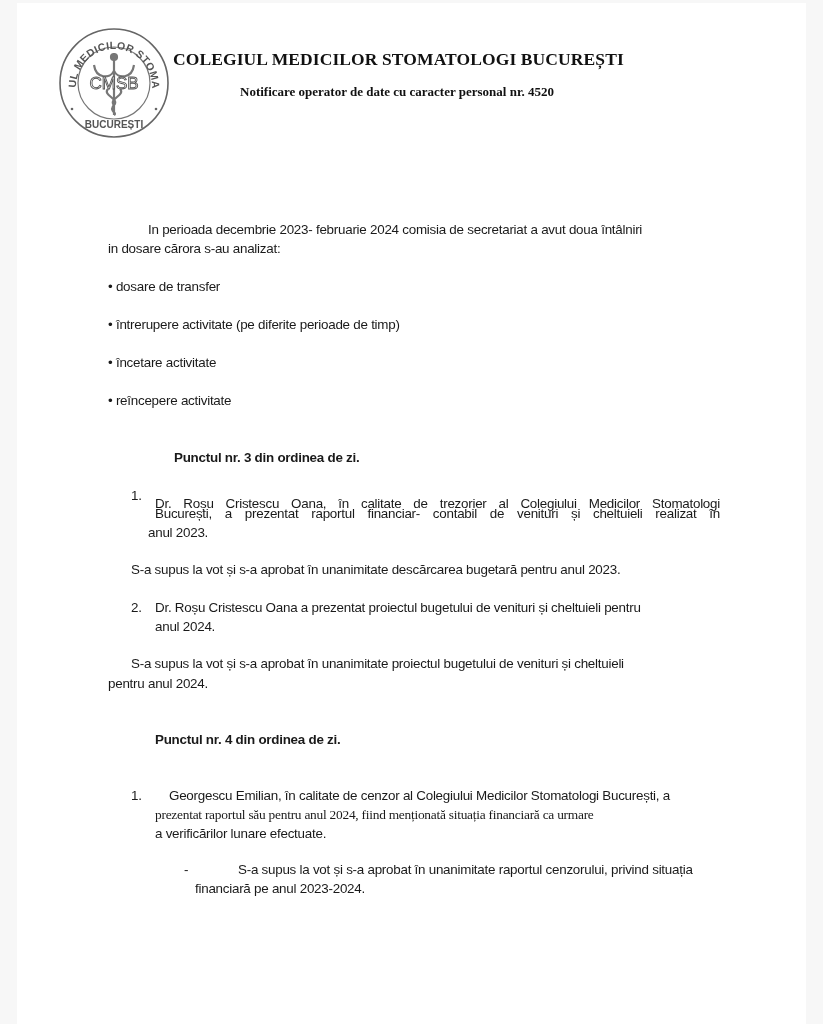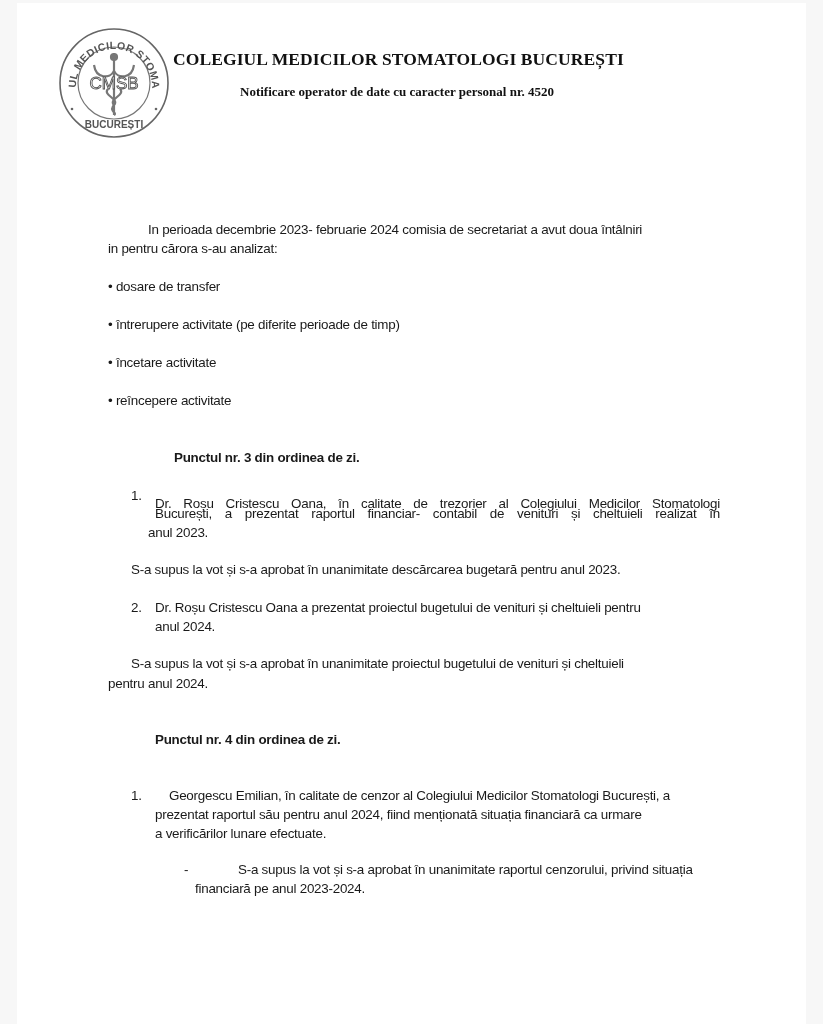--- a/index.html
+++ b/index.html
@@ -46,21 +46,21 @@
     <path d="M 62 62 C 68 68, 50 72, 56 78"></path>
     <circle cx="56" cy="30" r="3" fill="#777"></circle>
   </g>
   <text x="56" y="62" text-anchor="middle" font-family="Liberation Sans, sans-serif" font-size="17" fill="#fff" stroke="#555" stroke-width="0.9">CMSB</text>
 </svg>
 
 <div class="abs serif title" style="left:173px; top:49px;">COLEGIUL MEDICILOR STOMATOLOGI BUCUREȘTI</div>
 <div class="abs serif subtitle" style="left:240px; top:84px;">Notificare operator de date cu caracter personal nr. 4520</div>
 
 <div class="abs sans" style="left:148px; top:222px;">In perioada decembrie 2023- februarie 2024 comisia de secretariat a avut doua întâlniri</div>
-<div class="abs sans" style="left:108px; top:241px;">in pentru cărora s-au analizat:</div>
+<div class="abs sans" style="left:108px; top:241px;">in dosare cărora s-au analizat:</div>
 
 <div class="abs sans" style="left:108px; top:279px;">• dosare de transfer</div>
 <div class="abs sans" style="left:108px; top:317px;">• întrerupere activitate (pe diferite perioade de timp)</div>
 <div class="abs sans" style="left:108px; top:355px;">• încetare activitate</div>
 <div class="abs sans" style="left:108px; top:393px;">• reîncepere activitate</div>
 
 <div class="abs sans bold" style="left:155px; top:450px;padding-left:19px;">Punctul nr. 3 din ordinea de zi.</div>
 
 <div class="abs sans" style="left:131px; top:488px;">1.</div>
 <div class="abs sans justify" style="left:155px; top:488px; width:565px;margin-top:8px;">Dr. Roșu Cristescu Oana, în calitate de trezorier al Colegiului Medicilor Stomatologi</div>
@@ -73,18 +73,18 @@
 <div class="abs sans" style="left:155px; top:600px;">Dr. Roșu Cristescu Oana a prezentat proiectul bugetului de venituri și cheltuieli pentru</div>
 <div class="abs sans" style="left:155px; top:619px;">anul 2024.</div>
 
 <div class="abs sans" style="left:131px; top:656px;">S-a supus la vot și s-a aprobat în unanimitate proiectul bugetului de venituri și cheltuieli</div>
 <div class="abs sans" style="left:108px; top:676px;">pentru anul 2024.</div>
 
 <div class="abs sans bold" style="left:155px; top:732px;">Punctul nr. 4 din ordinea de zi.</div>
 
 <div class="abs sans" style="left:131px; top:788px;">1.</div>
 <div class="abs sans" style="left:155px; top:788px;margin-left:14px;">Georgescu Emilian, în calitate de cenzor al Colegiului Medicilor Stomatologi București, a</div>
-<div class="abs sans" style="left:155px; top:807px;">prezentat raportul său pentru  anul 2024, fiind menționată situația financiară ca urmare</div>
+<div class="abs sans" style="left:155px; top:807px;font-family:Liberation Serif, serif;">prezentat raportul său pentru  anul 2024, fiind menționată situația financiară ca urmare</div>
 <div class="abs sans" style="left:155px; top:826px;">a verificărilor lunare efectuate.</div>
 
 <div class="abs sans" style="left:184px; top:862px;">-</div>
 <div class="abs sans" style="left:195px; top:862px;margin-left:43px;">S-a supus la vot și s-a aprobat în unanimitate raportul cenzorului, privind situația</div>
 <div class="abs sans" style="left:195px; top:881px;">financiară pe anul 2023-2024.</div>
 
 </body></html>

